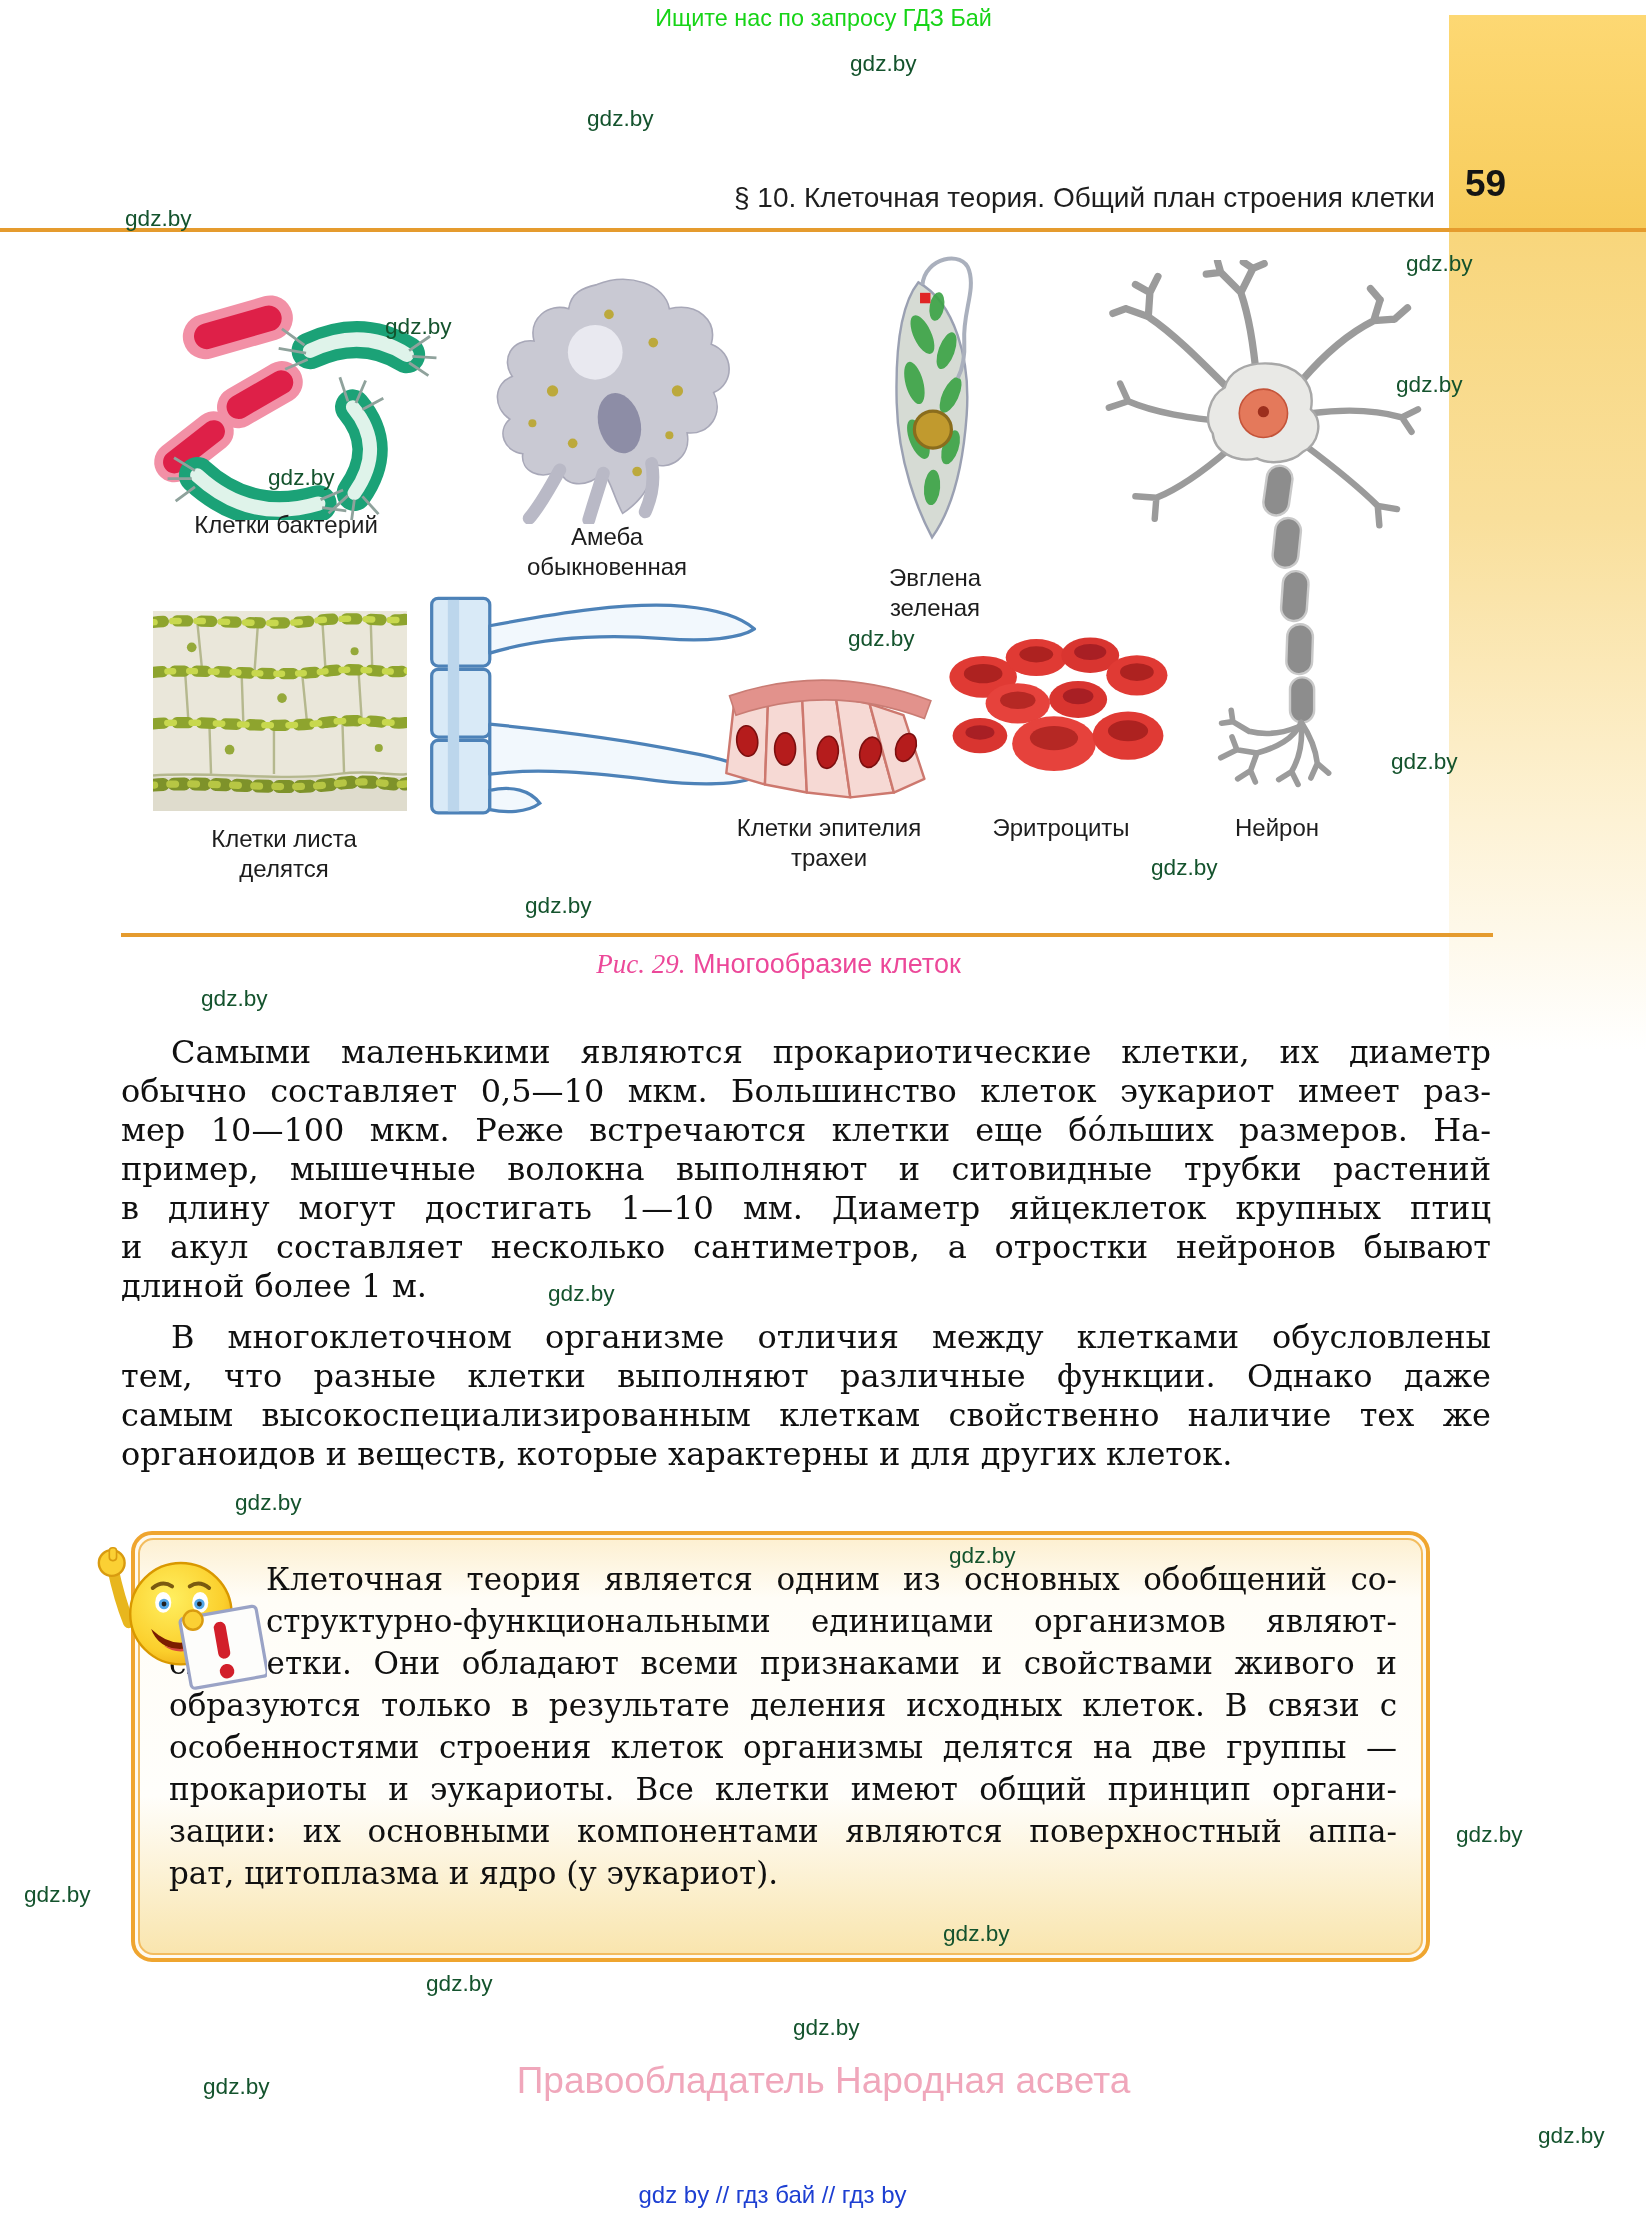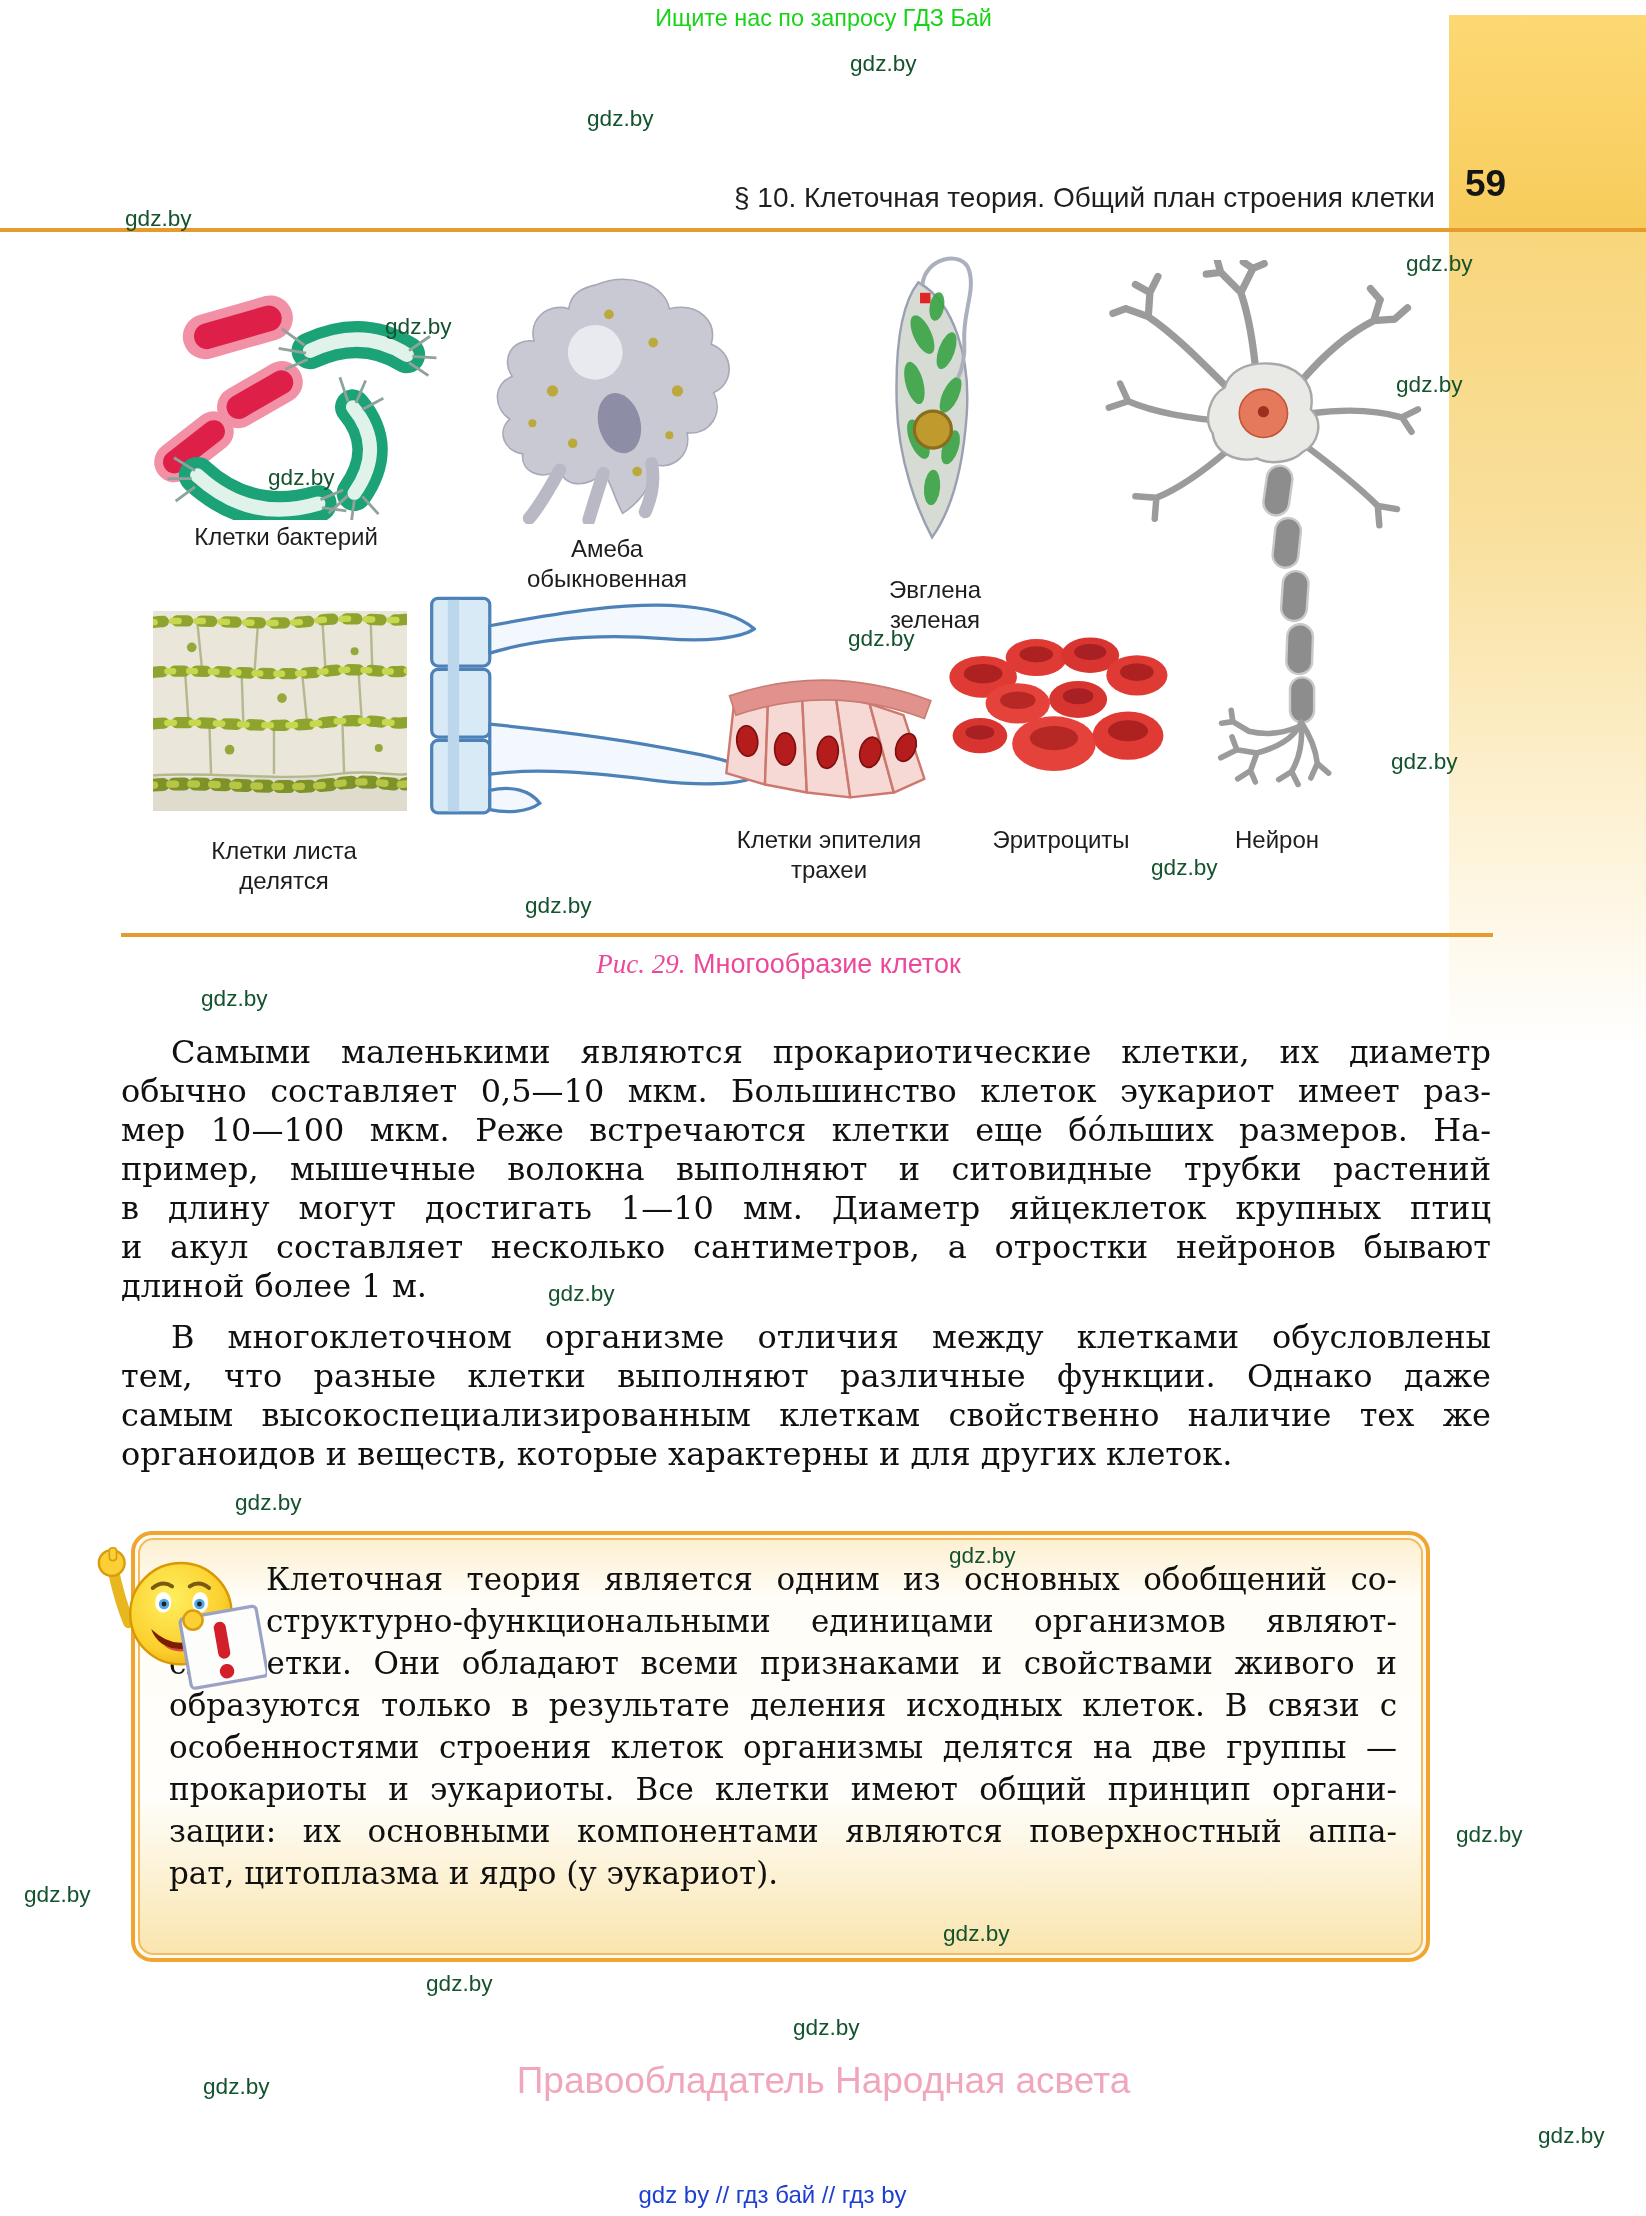--- a/index.html
+++ b/index.html
@@ -10,21 +10,21 @@
   #promo{left:0;top:4.8px;width:1647px;text-align:center;font-size:23.4px;font-weight:500;color:#17d417;}
   
   #strip-top{left:1449px;top:14.5px;width:197px;height:214px;background:linear-gradient(180deg,#fdd873,#f7cc5c);}
   #strip-body{left:1449px;top:232px;width:197px;height:818px;
       background:linear-gradient(180deg,#f8d67c 0%,#f9df9b 35%,#fdf2d5 72%,#ffffff 100%);}
   
   #header-title{right:212px;top:182px;font-size:28px;color:#1e1e1e;white-space:nowrap;}
   #page-number{left:1465px;top:163px;width:77px;text-align:left;font-size:37px;font-weight:bold;color:#151515;}
   .rule{background:#e59b2e;height:4px;}
   
-  .fig-label{transform:translateX(-50%);text-align:center;font-size:24px;line-height:30px;color:#1d1d1d;white-space:nowrap;margin-top:12px;}
+  .fig-label{transform:translateX(-50%);text-align:center;font-size:24px;line-height:30px;color:#1d1d1d;white-space:nowrap;}
   
   #caption{left:121px;top:949px;width:1315px;text-align:center;font-size:27px;color:#ec4899;}
   #caption .pre{font-style:italic;font-family:"Liberation Serif",serif;}
   
   .para{font-family:"DejaVu Serif","Liberation Serif",serif;font-size:32px;color:#101010;}
   #p1{left:121px;top:1033px;width:1370px;line-height:39px;}
   #p2{left:121px;top:1318px;width:1370px;line-height:39px;}
   .ln{text-align:justify;text-align-last:justify;white-space:nowrap;}
   .ln-last{text-align:left;white-space:nowrap;}
   .indent{text-indent:50px;}

